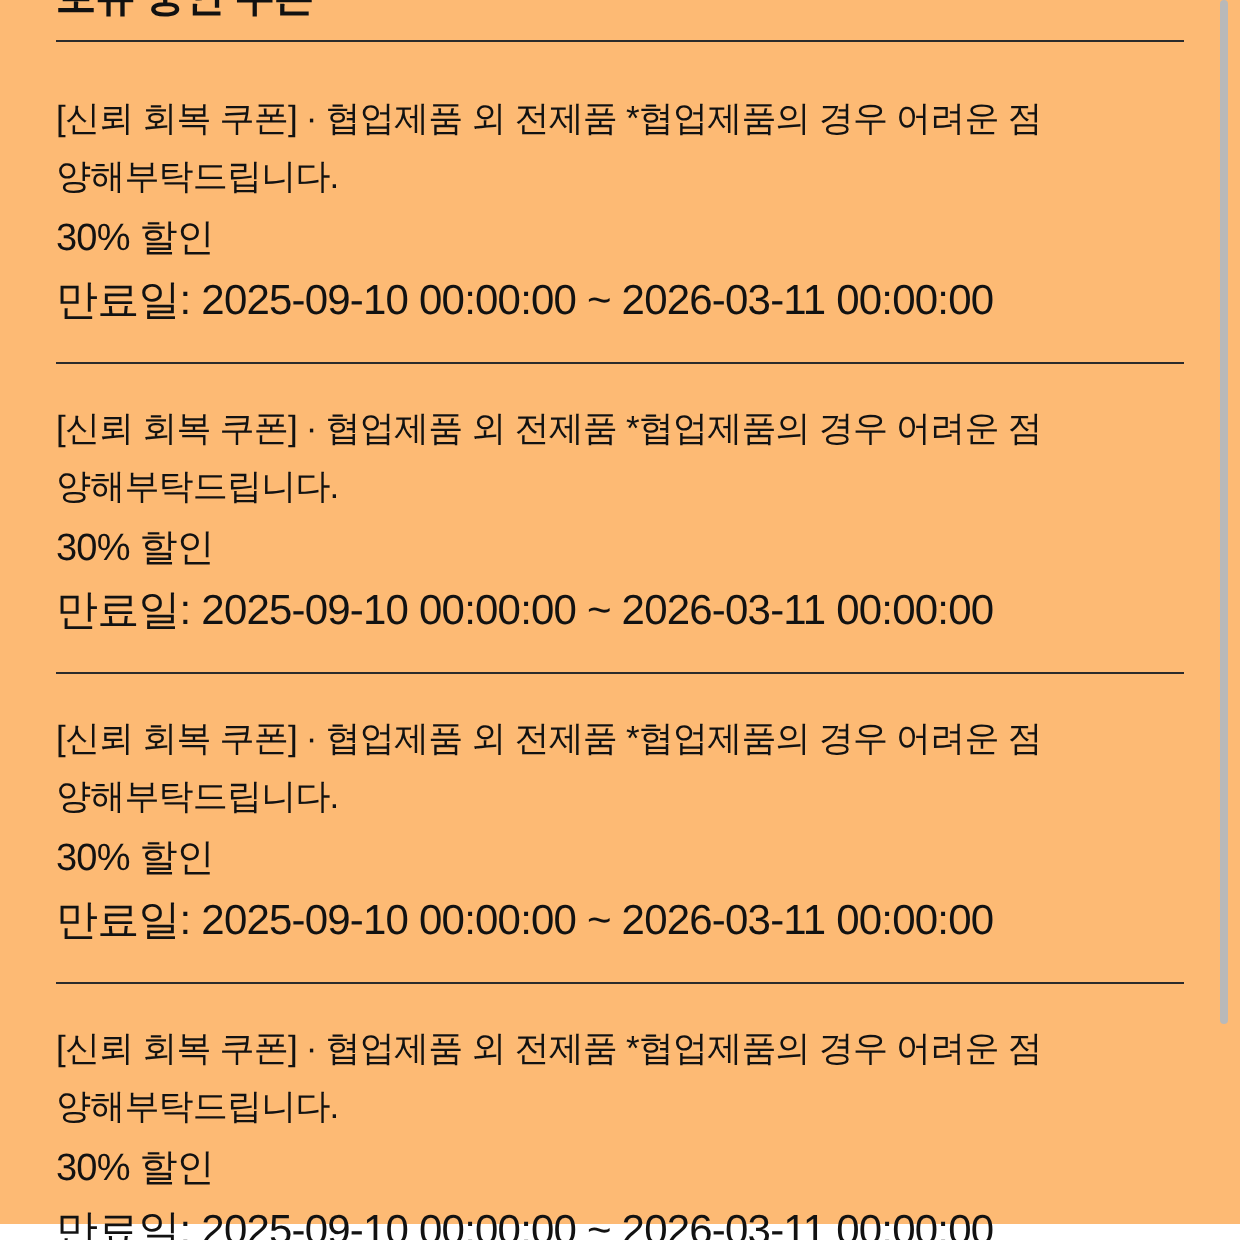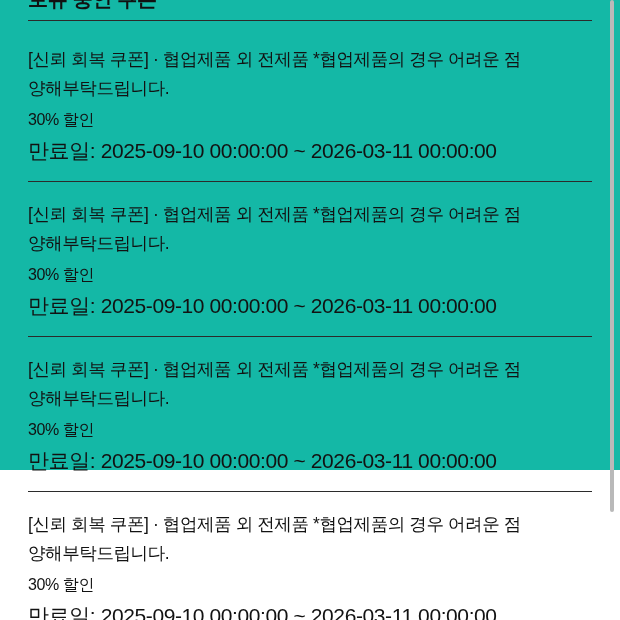--- a/index.html
+++ b/index.html
@@ -10,22 +10,22 @@
   body {
     width: 620px;
     height: 620px;
     overflow: hidden;
     font-family: "Liberation Sans", "DejaVu Sans", sans-serif;
     color: #1a1a1a;
   }
   .screen {
     position: relative;
     width: 620px;
-    height: 470px;
-    background: #14b8a6;
+    height: 612px;
+    background: #fdba74;
     box-sizing: border-box;
   }
   .content {
     position: absolute;
     left: 0;
     top: 0;
     width: 620px;
     height: 620px;
     padding: 0 28px 0 28px;
     box-sizing: border-box;
@@ -57,21 +57,21 @@
   }
   .coupon-desc {
     font-size: 17.5px;
     line-height: 29px;
     color: #121212;
     letter-spacing: -0.4px;
     word-break: keep-all;
     margin: 0 0 2px 0;
   }
   .coupon-rate {
-    font-size: 16px;
+    font-size: 19px;
     line-height: 29px;
     color: #121212;
     letter-spacing: -0.4px;
     margin: 0 0 2px 0;
   }
   .coupon-expiry {
     font-size: 21px;
     line-height: 29px;
     color: #121212;
     letter-spacing: -0.4px;

